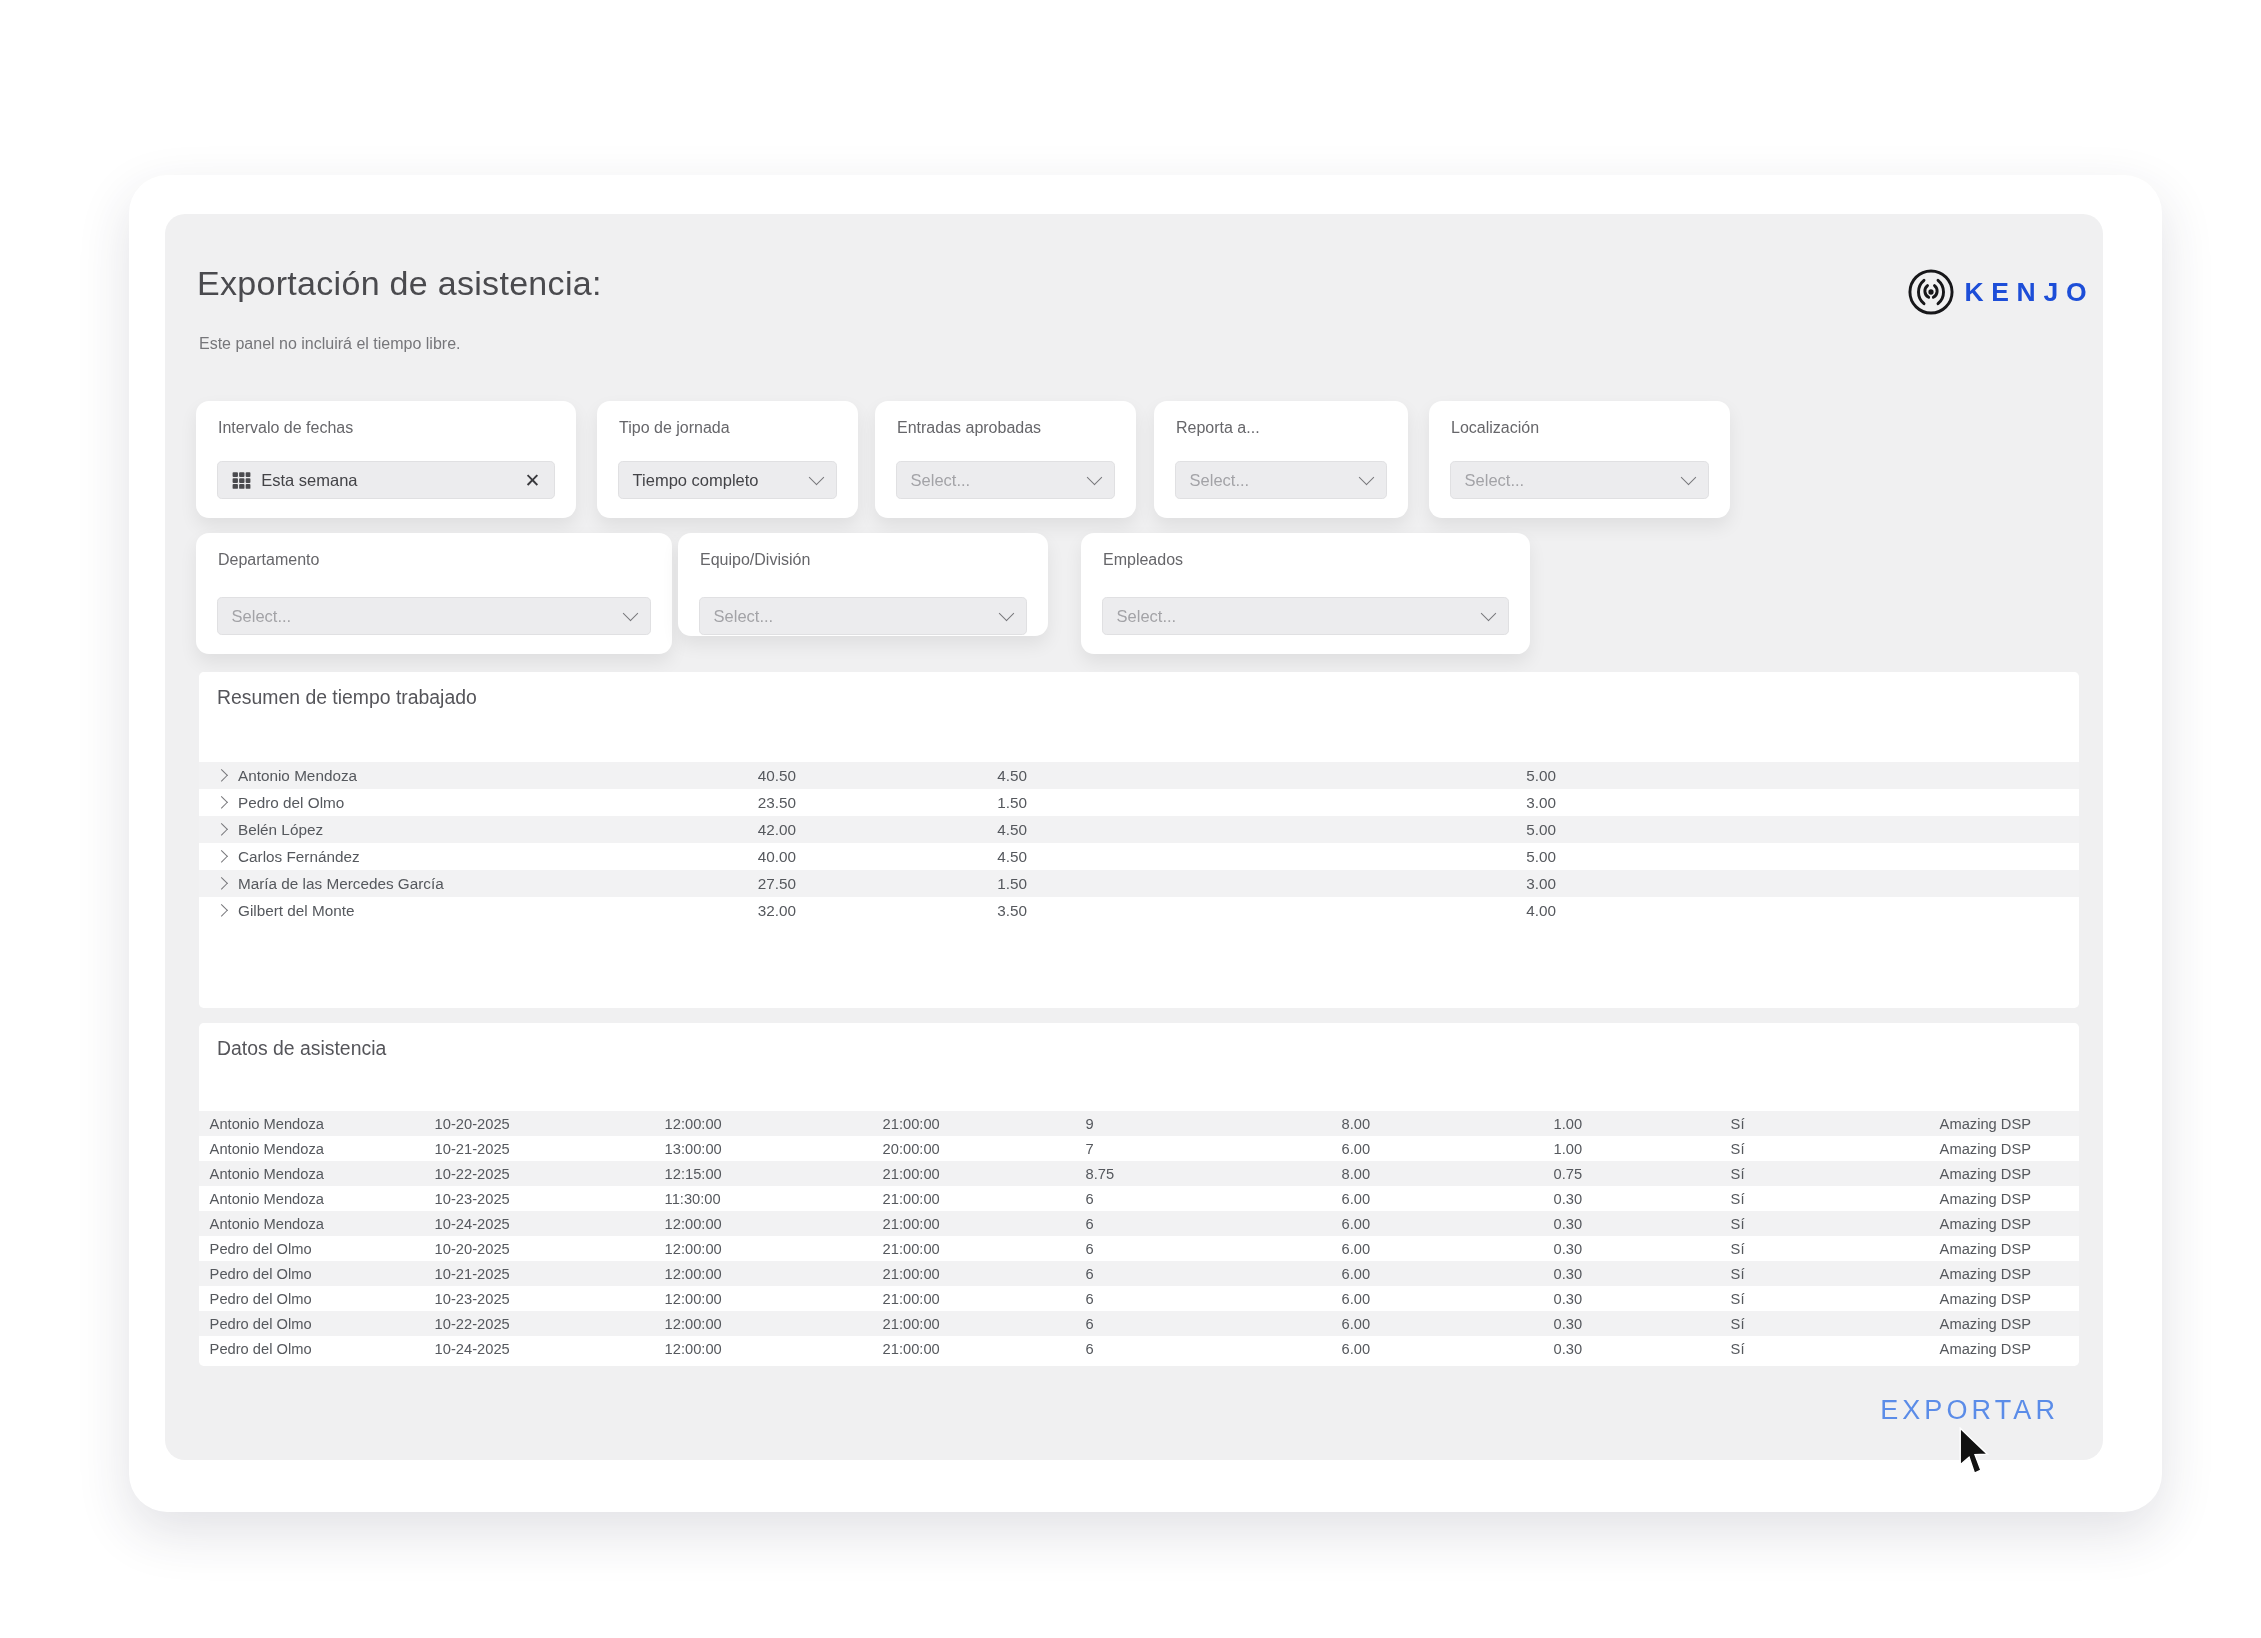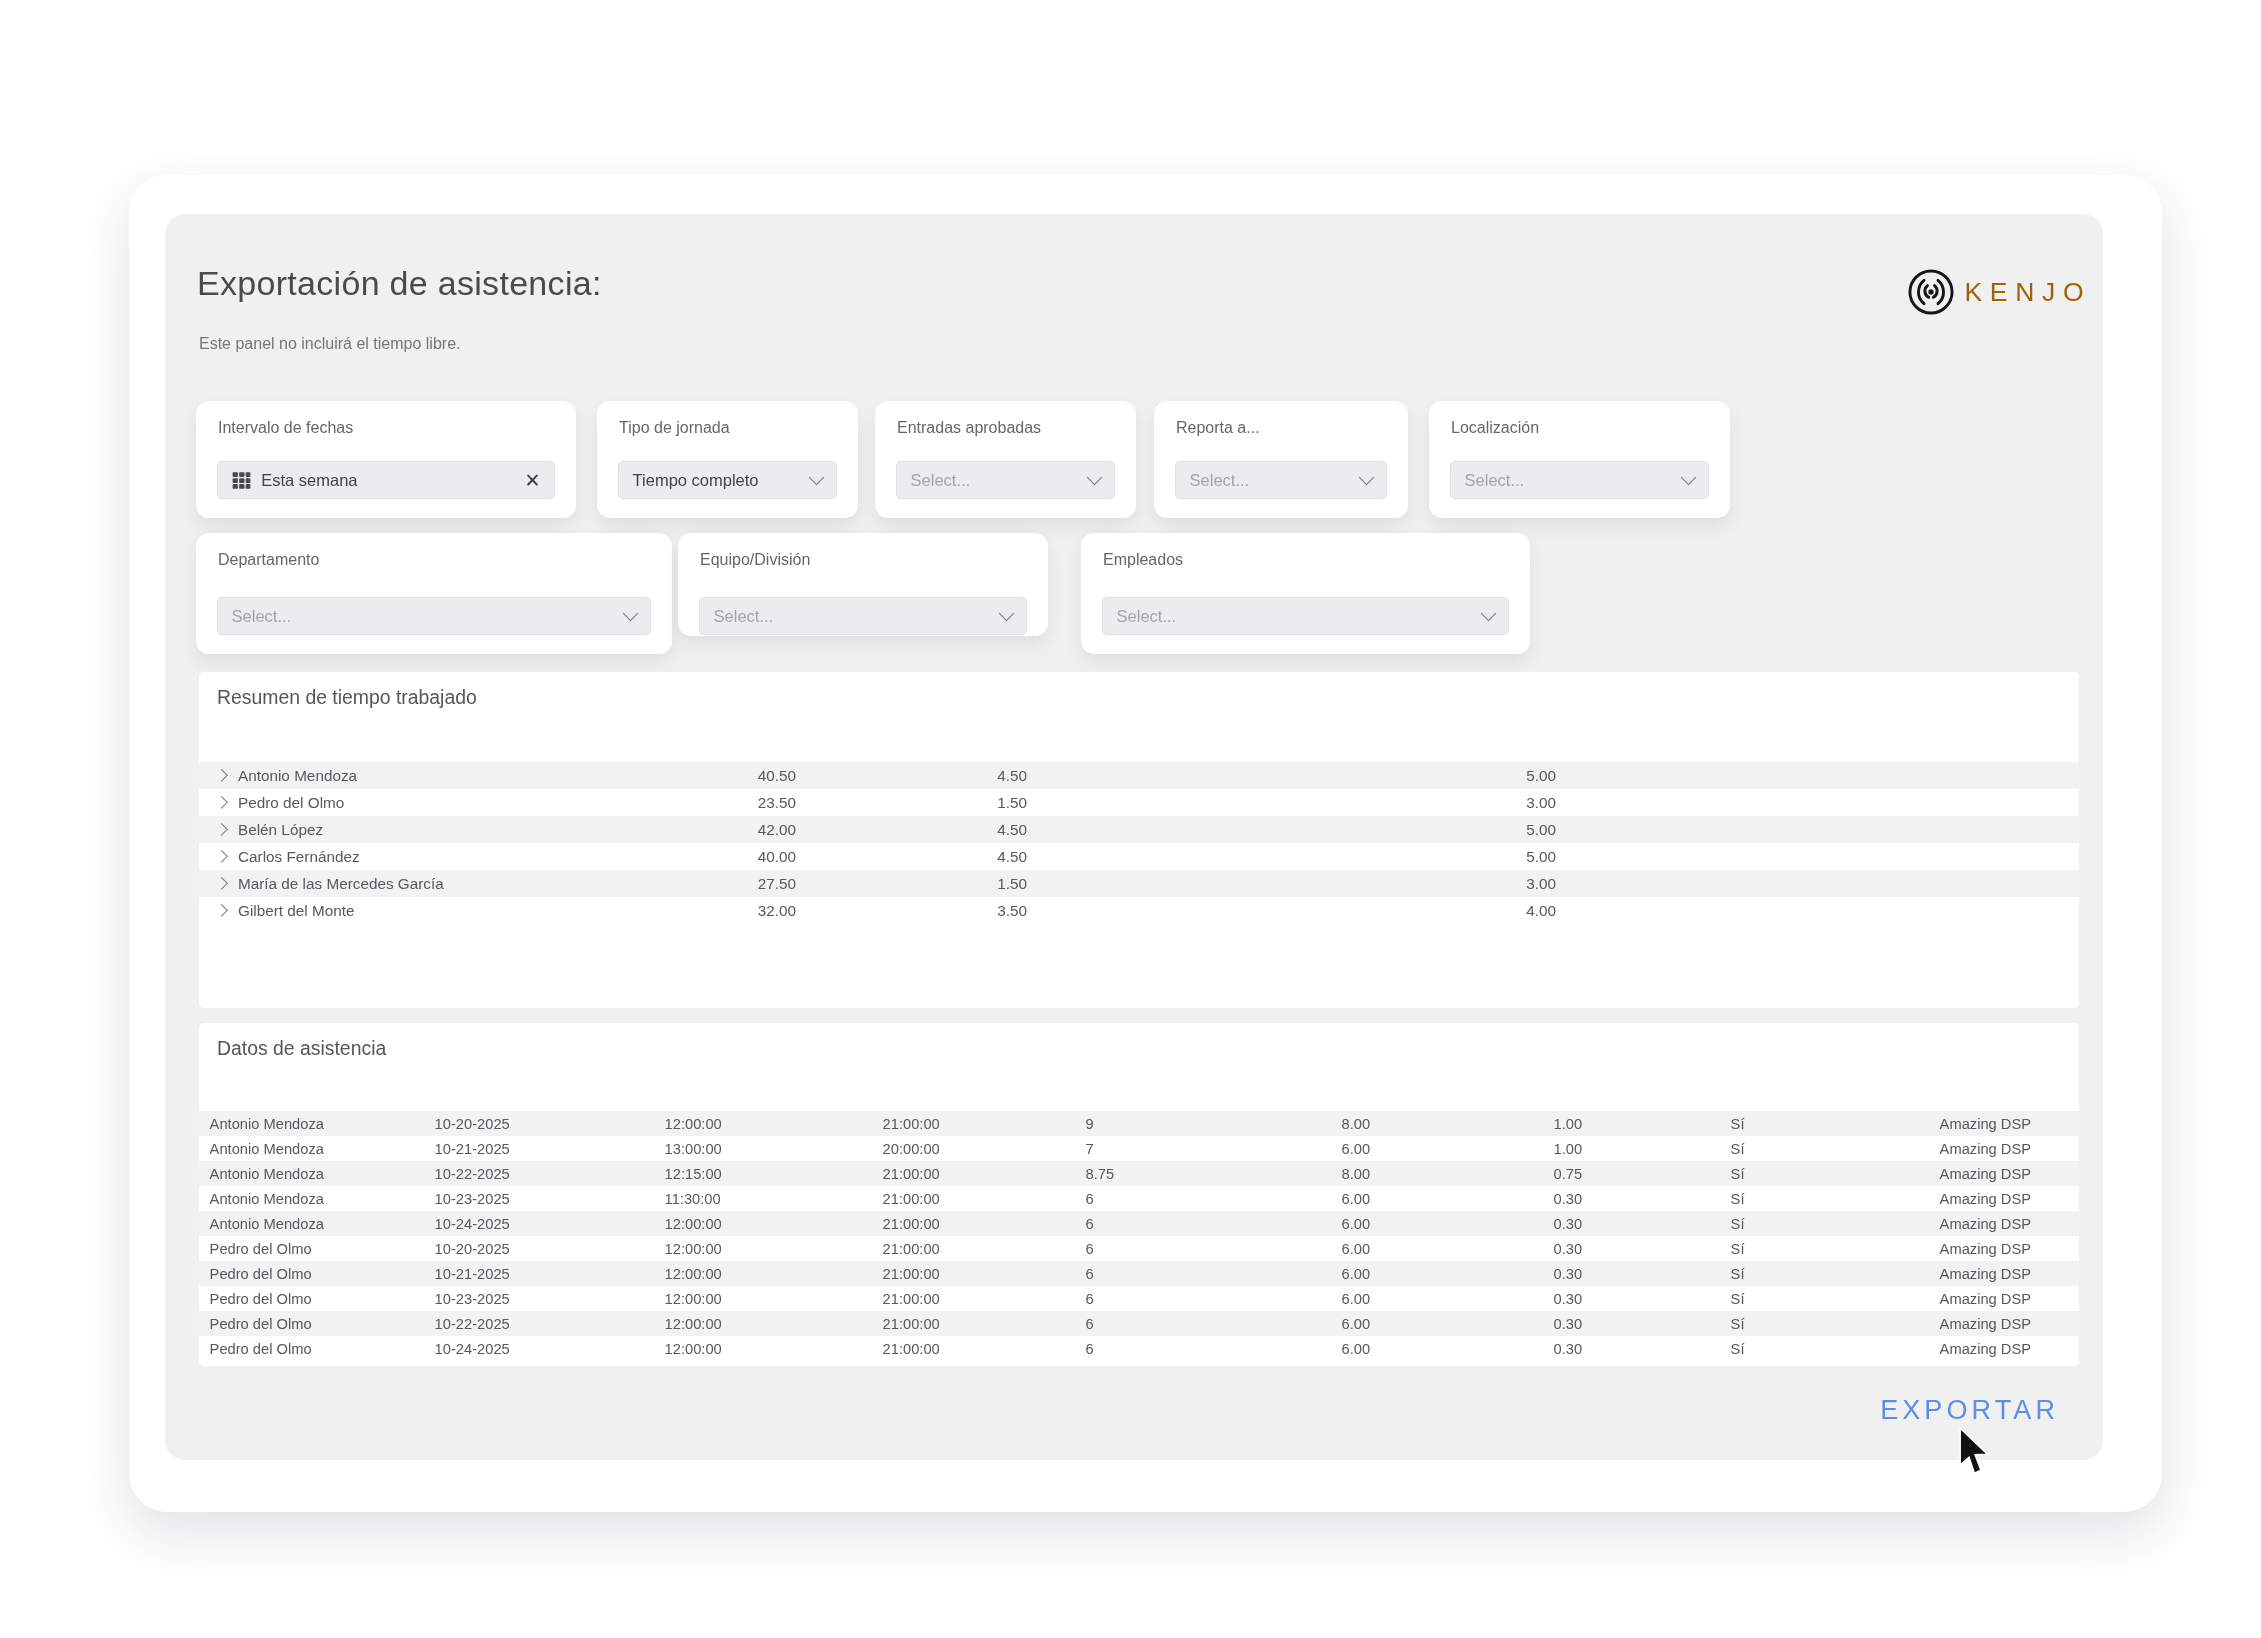--- a/index.html
+++ b/index.html
@@ -6,21 +6,21 @@
   .stage{position:relative;width:2261px;height:1639px;background:#ffffff;
          font-family:"Liberation Sans", sans-serif;overflow:hidden;}
   .card{position:absolute;left:129px;top:175px;width:2017px;height:1337px;background:#ffffff;
         border-radius:38px;box-shadow:0 20px 53px rgba(40,40,70,.14);padding-left:16px;}
   .panel{position:absolute;left:36px;top:39px;width:1938px;height:1246px;background:#f0f0f1;border-radius:20px;}
 
   
   .page-title{position:absolute;left:32px;top:50px;font-size:34px;color:#4a4a4e;letter-spacing:0.3px;}
   .page-subtitle{position:absolute;left:34px;top:121px;font-size:16px;color:#76767a;}
   .brand{position:absolute;left:1742px;top:54px;display:flex;align-items:center;gap:9.4px;}
-  .brand-text{font-size:26.5px;font-weight:400;letter-spacing:7.7px;color:#a16207;}
+  .brand-text{font-size:26.5px;font-weight:700;letter-spacing:7.7px;color:#1d4ed8;}
 
   
   .fcard{position:absolute;background:#fff;border-radius:13px;box-shadow:0 8.2px 17.7px rgba(0,0,0,.07);}
   .flabel{position:absolute;left:22px;top:17.7px;font-size:16px;color:#66666a;}
   .finput{position:absolute;left:20.6px;right:20.6px;top:60px;height:38px;background:#ececee;
           border:1.2px solid #e0e0e2;border-radius:4.7px;display:flex;align-items:center;
           padding:0 14px;font-size:16.5px;color:#434347;box-sizing:border-box;}
   .row2 .finput{top:64px;}
   .finput .val{flex:1;}
   .finput .ph{flex:1;color:#a3a3a7;}

